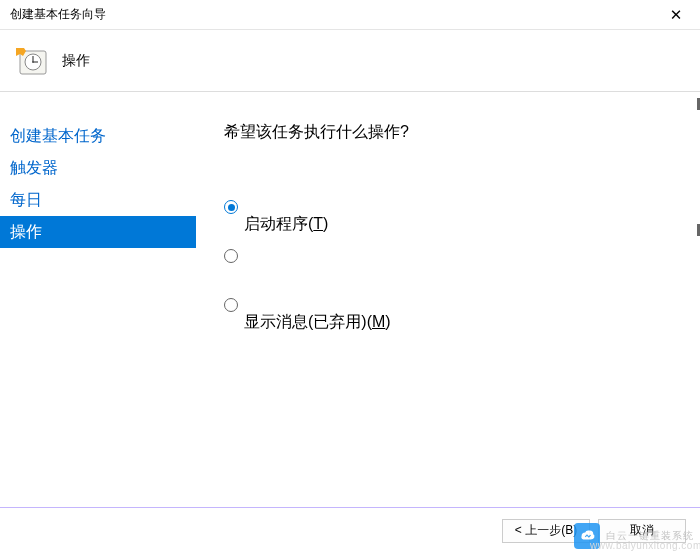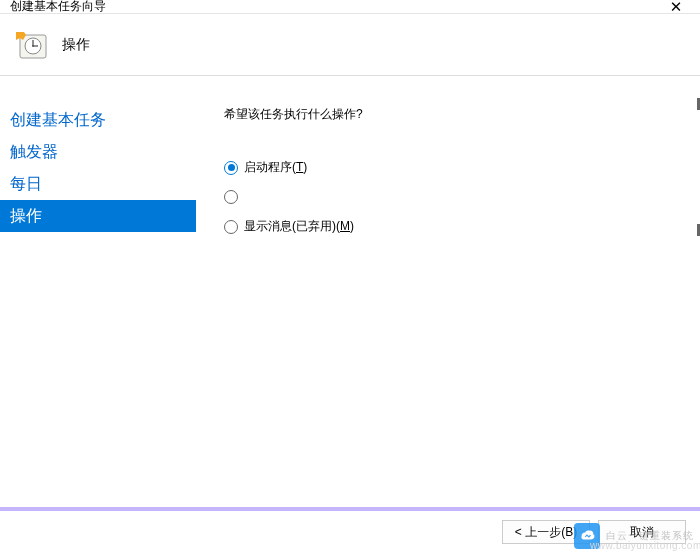--- a/index.html
+++ b/index.html
@@ -9,21 +9,21 @@
       font-family: "Microsoft YaHei", "Segoe UI", sans-serif;
     }
     body {
       width: 700px;
       height: 553px;
       background: #fff;
       position: relative;
       overflow: hidden;
     }
     .titlebar {
-      height: 14px;
+      height: 30px;
       display: flex;
       align-items: center;
       justify-content: space-between;
       padding: 0 8px 0 10px;
       border-bottom: 1px solid #e5e5e5;
       font-size: 12px;
       color: #000;
     }
     .titlebar-title {
       flex: 1;
@@ -75,21 +75,21 @@
     .sidebar-item.indent {
       padding-left: 10px;
     }
     .sidebar-item.active {
       background: #0078d7;
       color: #fff;
     }
     .main {
       flex: 1;
       padding: 30px 20px 20px 28px;
-      font-size: 12px;
+      font-size: 16px;
     }
     .main-question {
       margin-bottom: 36px;
       color: #000;
     }
     .radio-group {
       display: flex;
       flex-direction: column;
       gap: 14px;
     }
@@ -113,31 +113,32 @@
       border-color: #0078d7;
     }
     .radio-dot {
       width: 7px;
       height: 7px;
       border-radius: 50%;
       background: #0078d7;
     }
     .radio-label {
       color: #000;
+      margin-top: 35px;
     }
     .radio-label .accel {
       text-decoration: underline;
     }
     .footer {
       position: absolute;
       bottom: 0;
       left: 0;
       right: 0;
       height: 46px;
-      border-top: 4px solid #c4b5fd;
+      border-top: 1px solid #c4b5fd;
       display: flex;
       align-items: center;
       justify-content: flex-end;
       padding-right: 14px;
       gap: 8px;
       background: #fff;
     }
     .btn {
       min-width: 88px;
       height: 24px;

